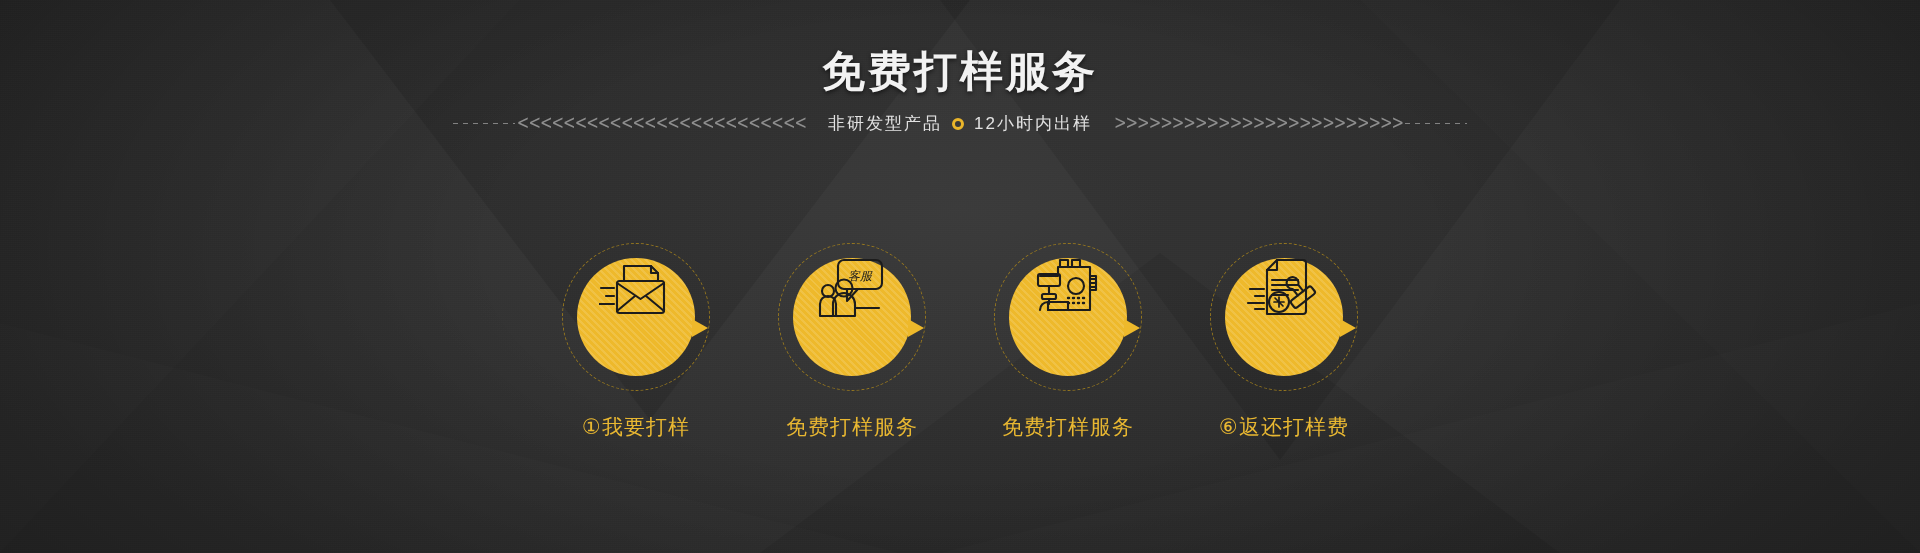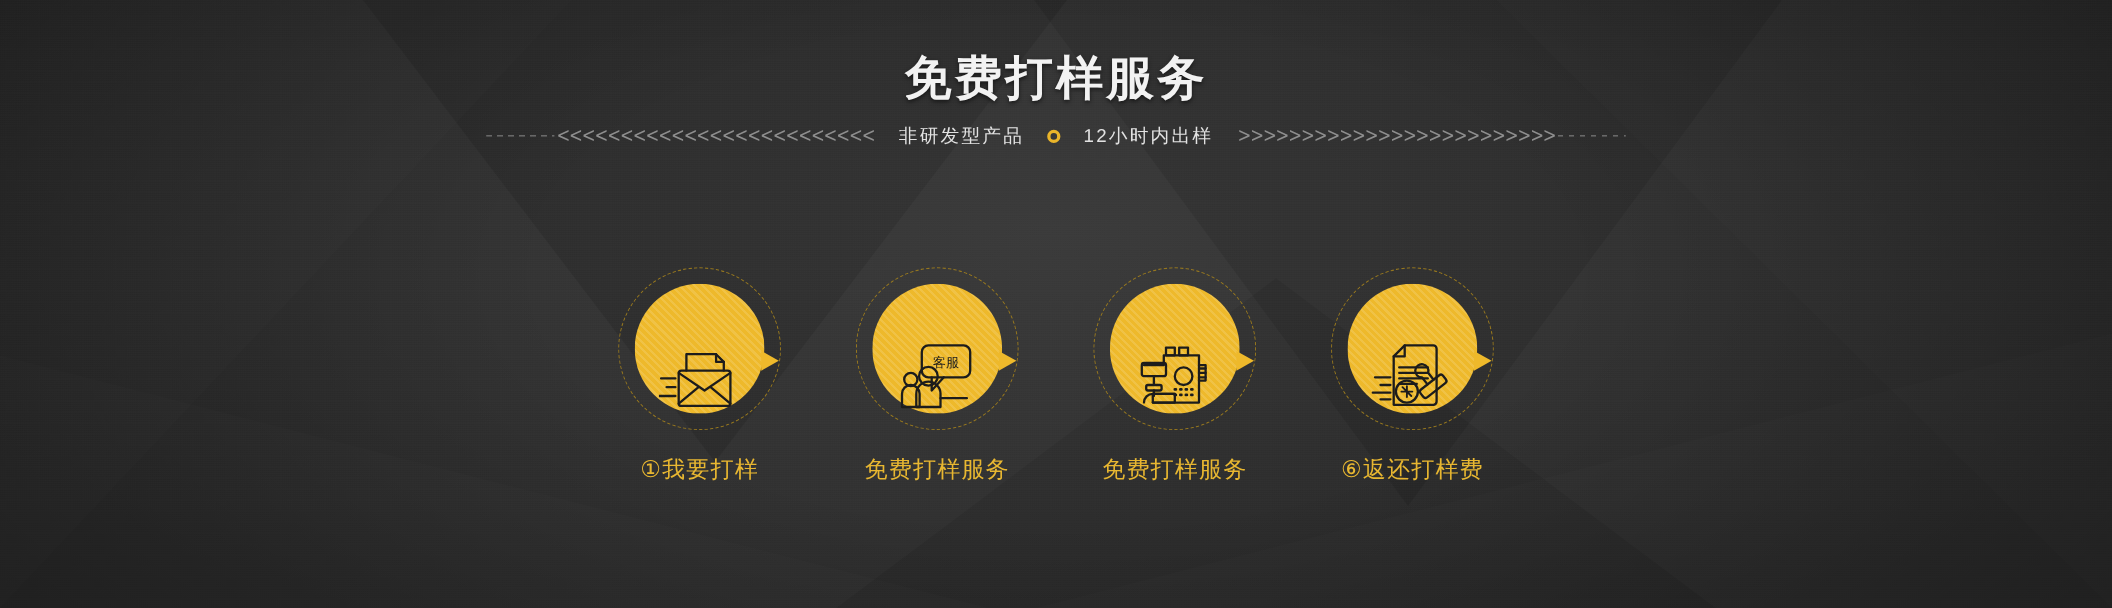--- a/index.html
+++ b/index.html
@@ -129,21 +129,21 @@
   .chev-right { margin-right: 2px; }
 
   .subtitle {
     color: #e2e2e2;
     font-size: 17px;
     letter-spacing: 2px;
     white-space: nowrap;
     padding: 0 22px;
     display: flex;
     align-items: center;
-    gap: 21px;
+    gap: 10px;
   }
   .ring {
     display: inline-block;
     width: 12px; height: 12px;
     border: 3px solid #eab52a;
     border-radius: 50%;
     flex: none;
   }
 
   
@@ -188,22 +188,23 @@
   .bubble {
     position: relative;
     width: 118px; height: 118px;
     border-radius: 50%;
     background-color: #eeb92b;
     background-image: repeating-linear-gradient(
       45deg,
       rgba(255,255,255,.13) 0 2px,
       rgba(0,0,0,0) 2px 5px);
     display: flex;
-    align-items: flex-end;
+    align-items: flex-start;
     justify-content: center;
+    font-style: italic;
   }
 
   
   .tail {
     position: absolute;
     right: -13px;
     top: 52%;
     width: 0; height: 0;
     border-top: 9px solid transparent;
     border-bottom: 9px solid transparent;

